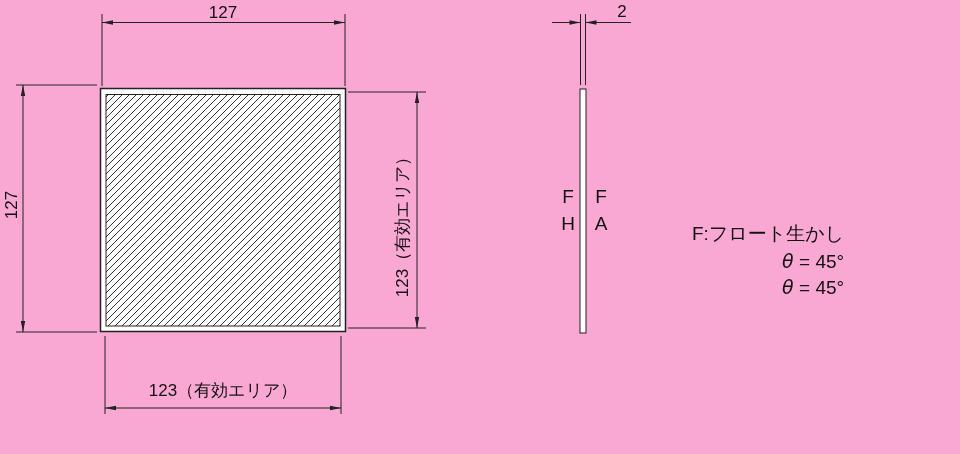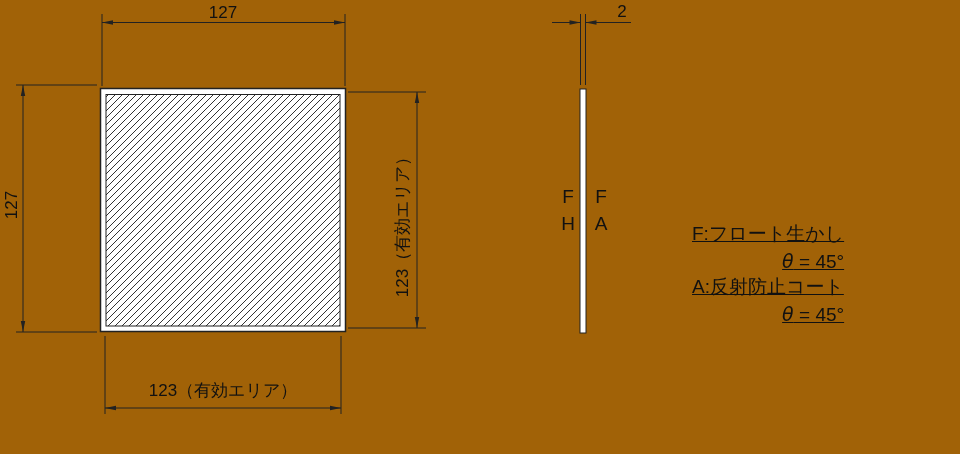--- a/index.html
+++ b/index.html
@@ -8,21 +8,21 @@
     background: #ffffff;
     width: 960px;
     height: 454px;
     overflow: hidden;
     font-family: "Liberation Sans", "DejaVu Sans", sans-serif;
   }
   .canvas {
     position: relative;
     width: 960px;
     height: 454px;
-    background: #a16207;
+    background: #f9a8d4;
   }
   .linework {
     position: absolute;
     left: 0;
     top: 0;
   }
   .label {
     position: absolute;
     color: #111111;
     white-space: nowrap;
@@ -42,21 +42,21 @@
   }
   .notes {
     position: absolute;
     left: 692px;
     top: 221px;
     color: #111111;
     font-size: 19px;
     line-height: 26.5px;
     white-space: nowrap;
   }
-  .note-line { height: 26.5px; text-decoration: underline; }
+  .note-line { height: 26.5px; }
   .note-line.indent { padding-left: 31px; text-align: right; }
   .greek-theta { font-style: italic; font-family: "DejaVu Sans", sans-serif; }
   .greek-lambda { font-style: normal; font-family: "DejaVu Sans", sans-serif; }
 </style>
 </head>
 <body>
 
 <div class="canvas">
 
   <svg class="linework" width="960" height="454" viewBox="0 0 960 454">
@@ -130,19 +130,18 @@
   <div class="surface-label" style="left:568px; top:196px;">F</div>
   <div class="surface-label" style="left:568px; top:223px;">H</div>
   <div class="surface-label" style="left:601px; top:196px;">F</div>
   <div class="surface-label" style="left:601px; top:223px;">A</div>
 
   <div class="notes">
     <div class="note-line">F:フロート生かし</div>
     <div class="note-line indent">
       <span class="greek-theta">θ</span><span> = 45°</span>
     </div>
-    <div class="note-line">A:反射防止コート</div>
     <div class="note-line indent">
       <span class="greek-theta">θ</span><span> = 45°</span>
     </div>
   </div>
 
 </div>
 
 </body></html>

